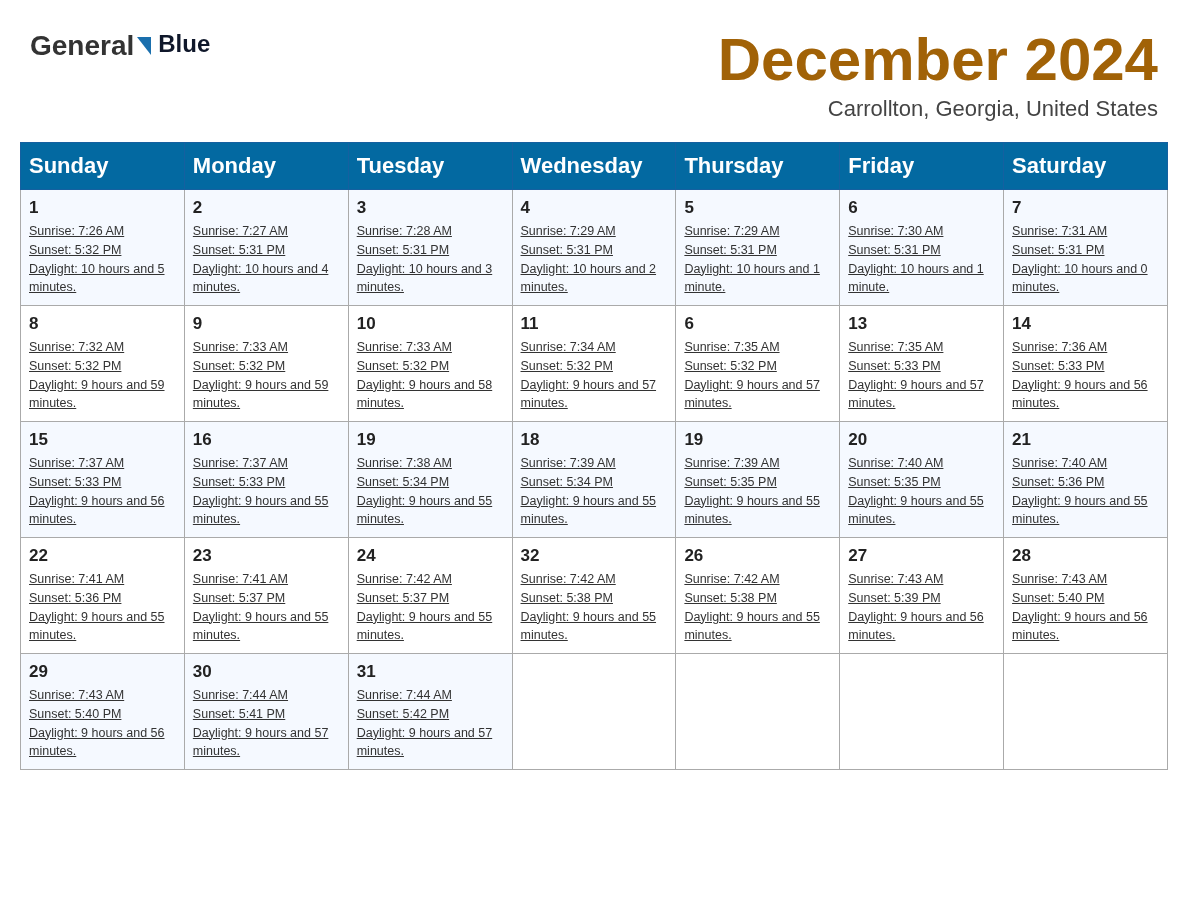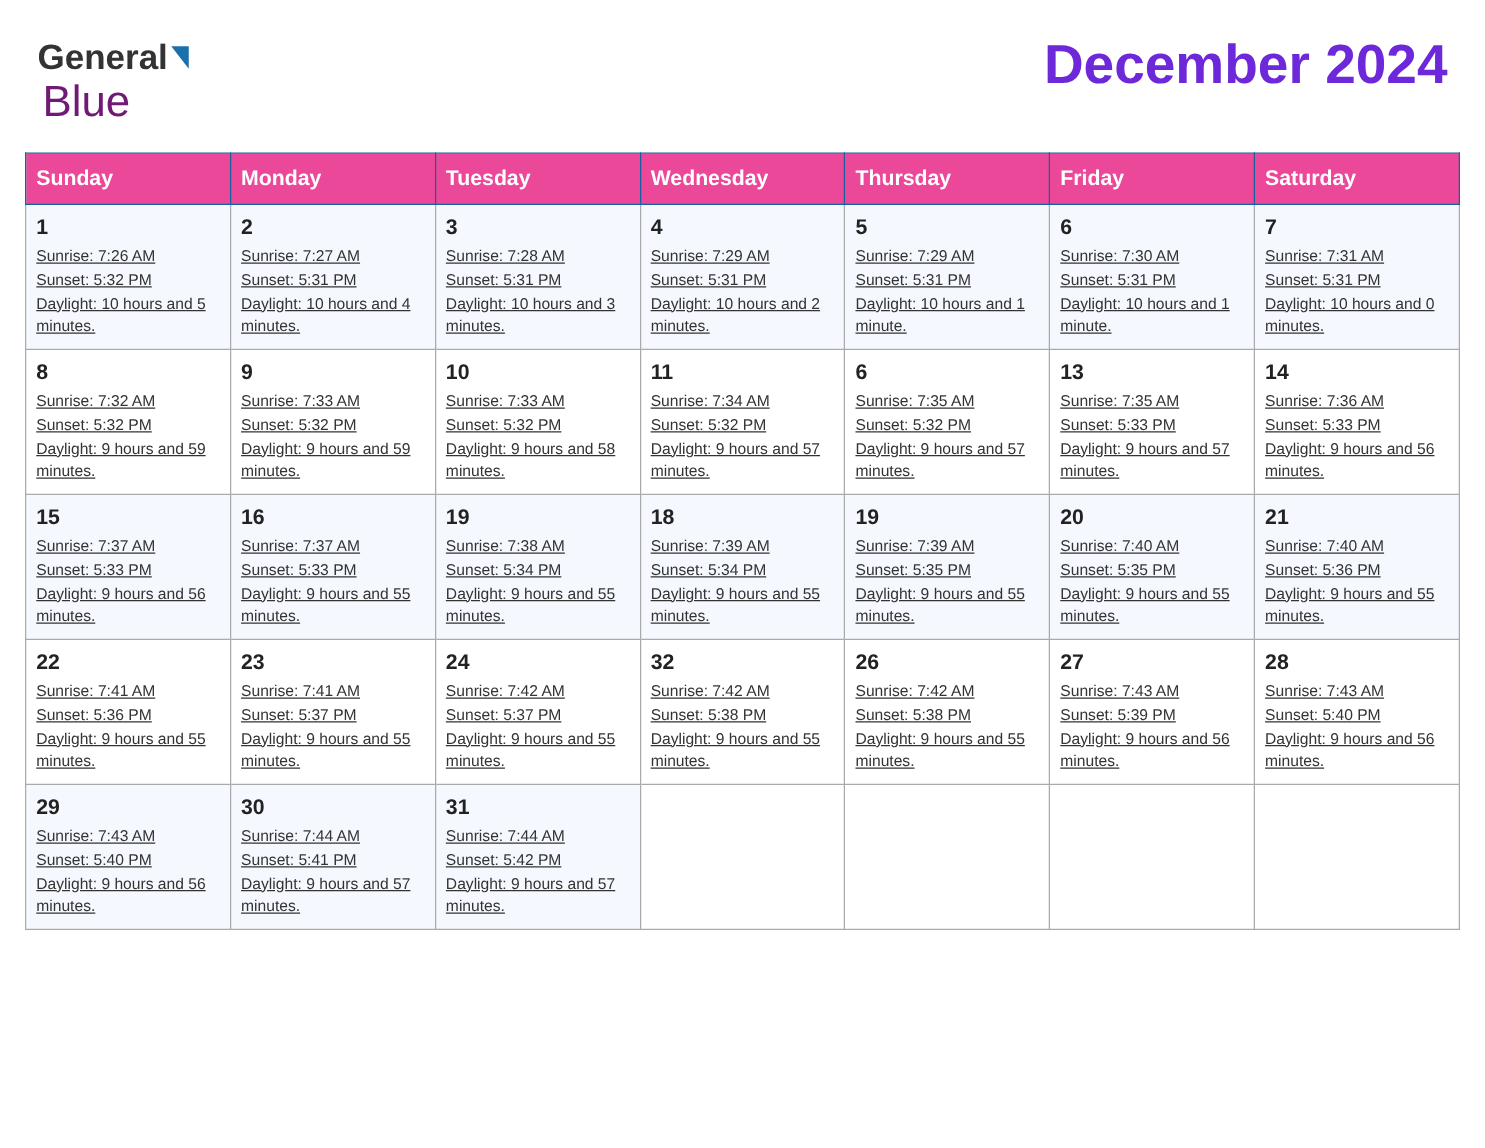--- a/index.html
+++ b/index.html
@@ -12,67 +12,67 @@
     }
     .header {
       display: flex;
       justify-content: space-between;
       align-items: flex-start;
       margin-bottom: 20px;
       padding: 10px 10px 0 10px;
     }
     .logo {
       display: flex;
-      flex-direction: column;
+      flex-direction: row;
       align-items: flex-start;
     }
     .logo-text {
       display: flex;
       align-items: center;
       font-size: 28px;
       font-weight: bold;
       color: #333;
     }
     .logo-general { color: #333; }
     .logo-triangle {
       width: 0;
       height: 0;
       border-left: 14px solid transparent;
       border-top: 18px solid #1a6fad;
       margin: 0 3px;
       display: inline-block;
     }
     .logo-blue {
-      color: #701a75;
-      font-size: 35px;
-      font-weight: normal;
+      color: #0f172a;
+      font-size: 24px;
+      font-weight: bold;
     }
     .title-block {
       text-align: right;
     }
     .month-title {
-      font-size: 44px;
-      font-weight: bold;
-      color: #6d28d9;
+      font-size: 60px;
+      font-weight: bold;
+      color: #a16207;
       line-height: 1;
     }
     .location-title {
       font-size: 22px;
       color: #444;
       margin-top: 6px;
     }
     .calendar {
       width: 100%;
       border-collapse: collapse;
       border: 1px solid #aaa;
     }
     .calendar thead tr th {
-      background-color: #ec4899;
+      background-color: #0369a1;
       color: #fff;
-      font-size: 17px;
+      font-size: 22px;
       font-weight: bold;
       padding: 10px 8px;
       border: 1px solid #1560a0;
       text-align: left;
     }
     .calendar tbody tr td {
       vertical-align: top;
       border: 1px solid #aaa;
       padding: 8px;
       width: 14.28%;
@@ -108,20 +108,21 @@
     <div class="logo-text">
       <span class="logo-general">General</span>
       <span class="logo-triangle"></span>
     </div>
     <div style="margin-left: 4px;">
       <span class="logo-blue">Blue</span>
     </div>
   </div>
   <div class="title-block">
     <div class="month-title">December 2024</div>
+    <div class="location-title">Carrollton, Georgia, United States</div>
   </div>
 </div>
 
 <table class="calendar">
   <thead>
     <tr>
     <th>Sunday</th>
         <th>Monday</th>
         <th>Tuesday</th>
         <th>Wednesday</th>

